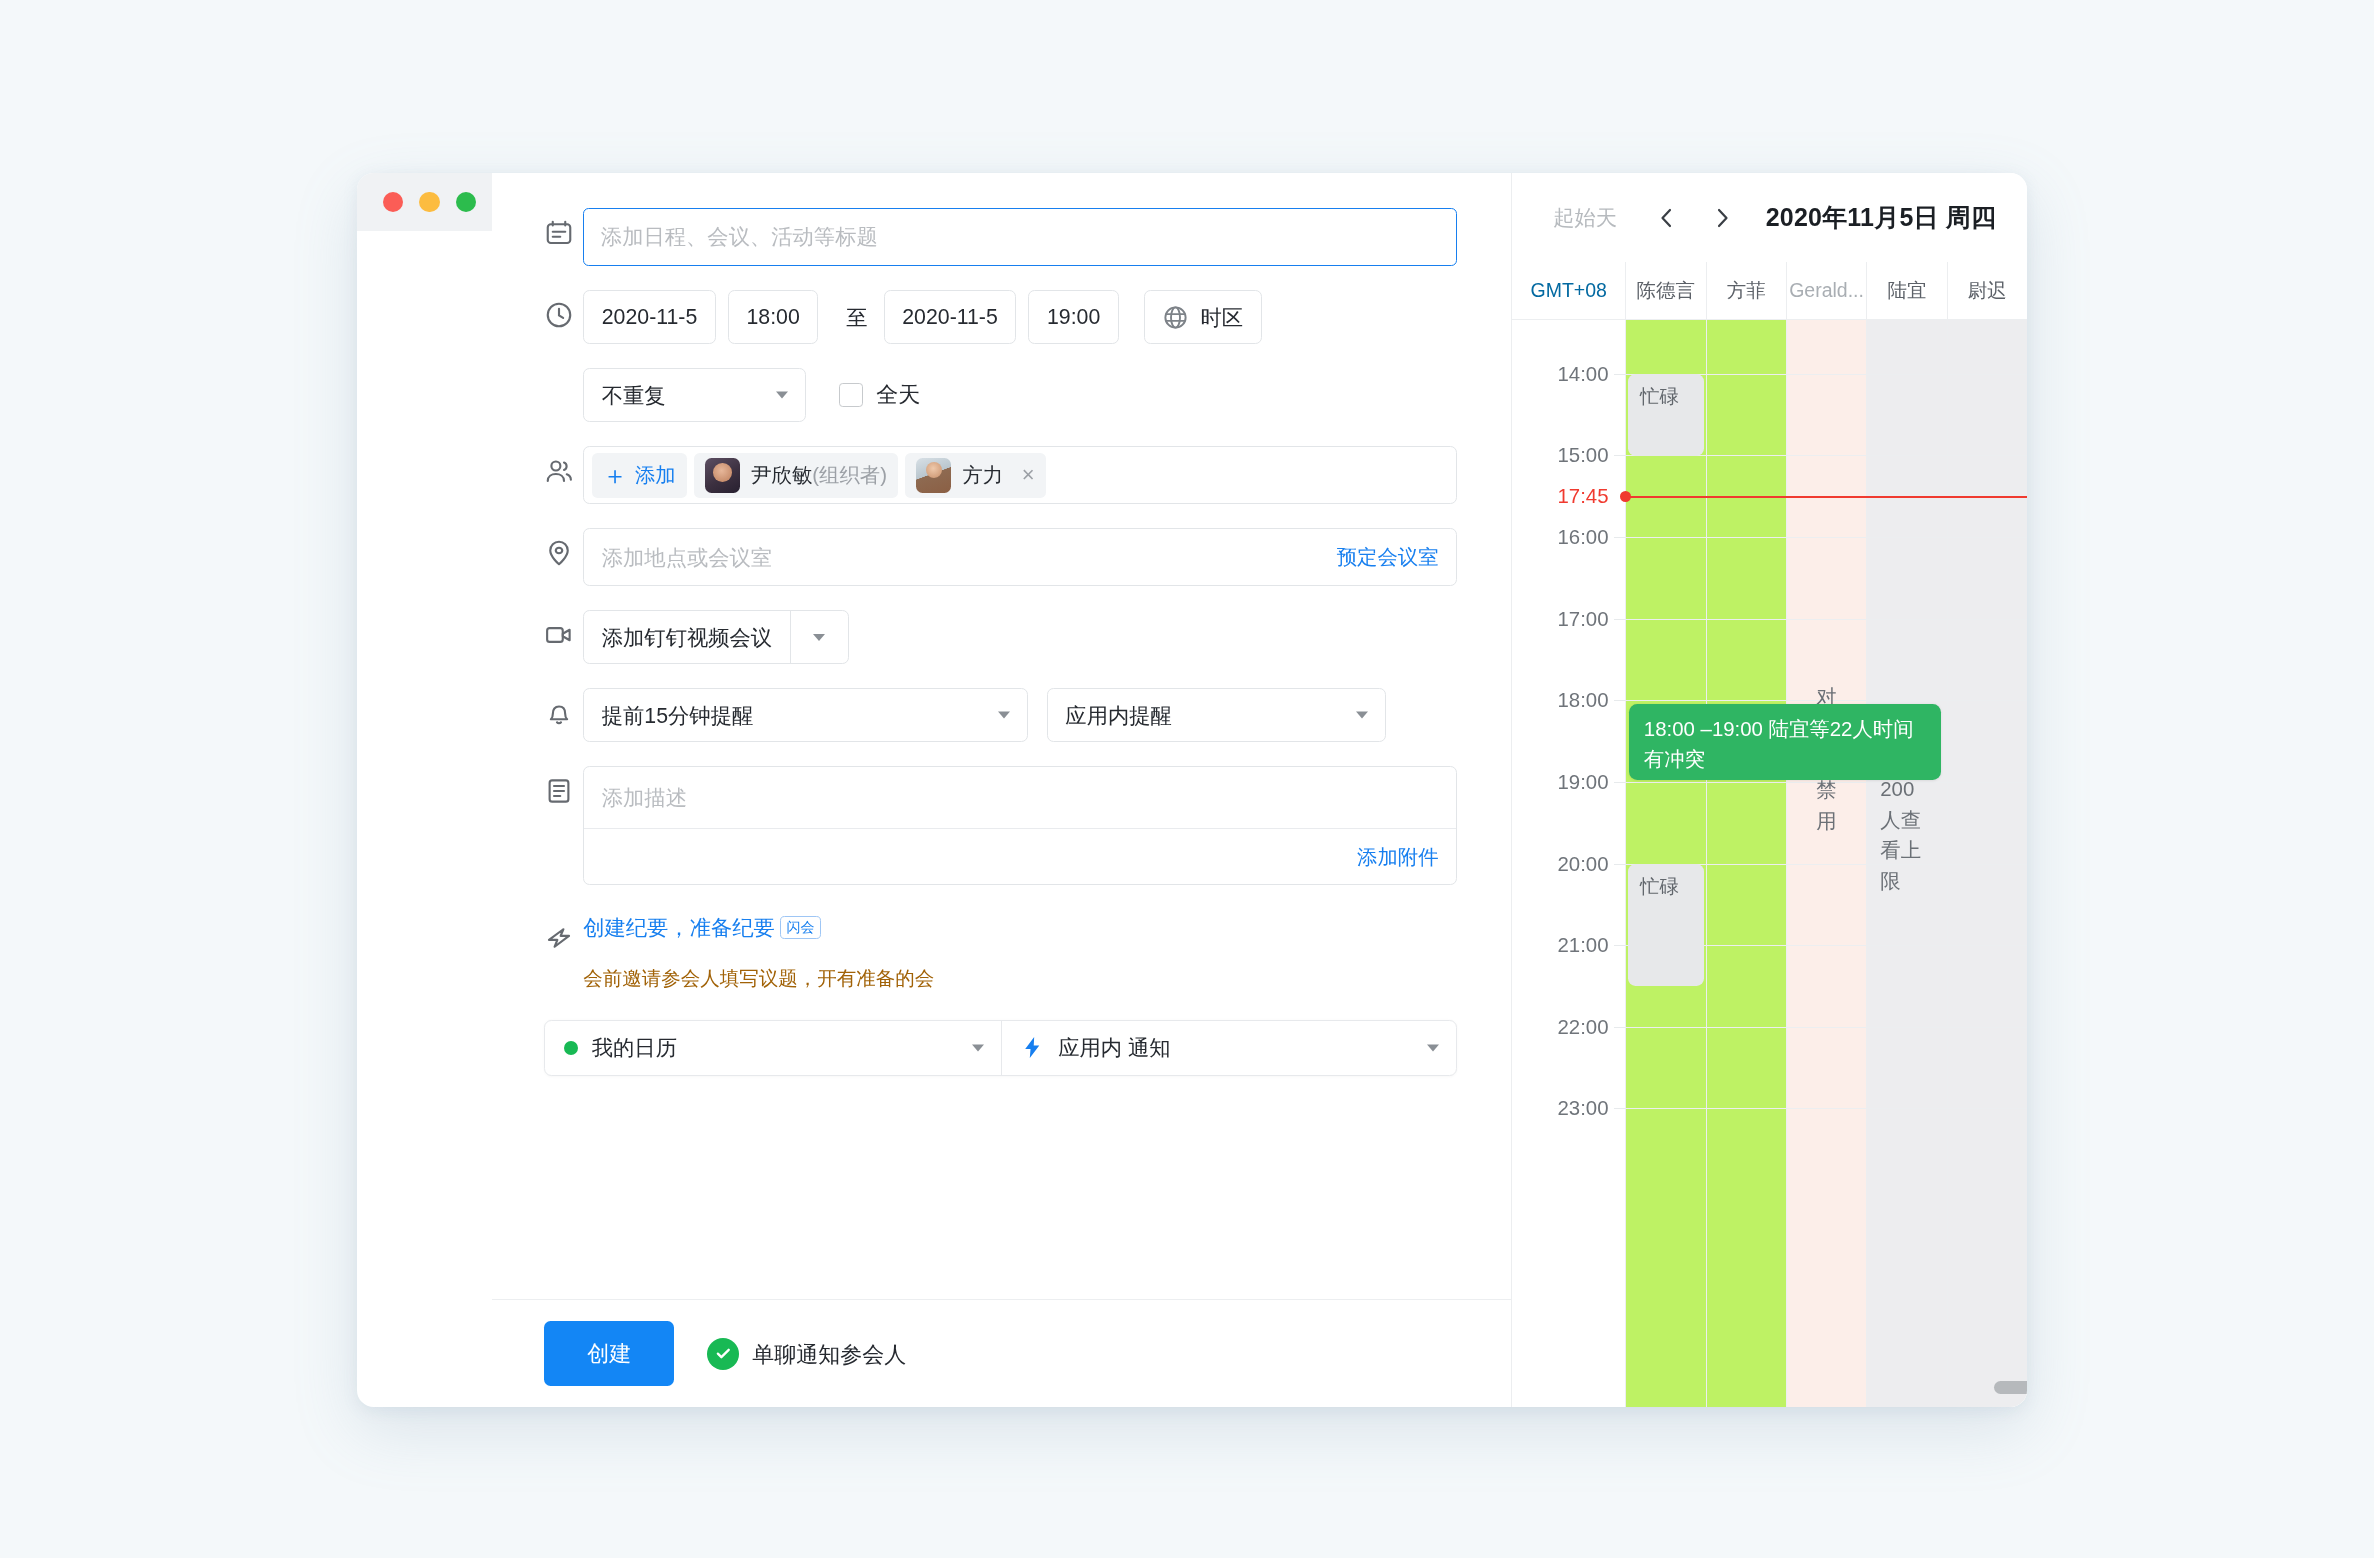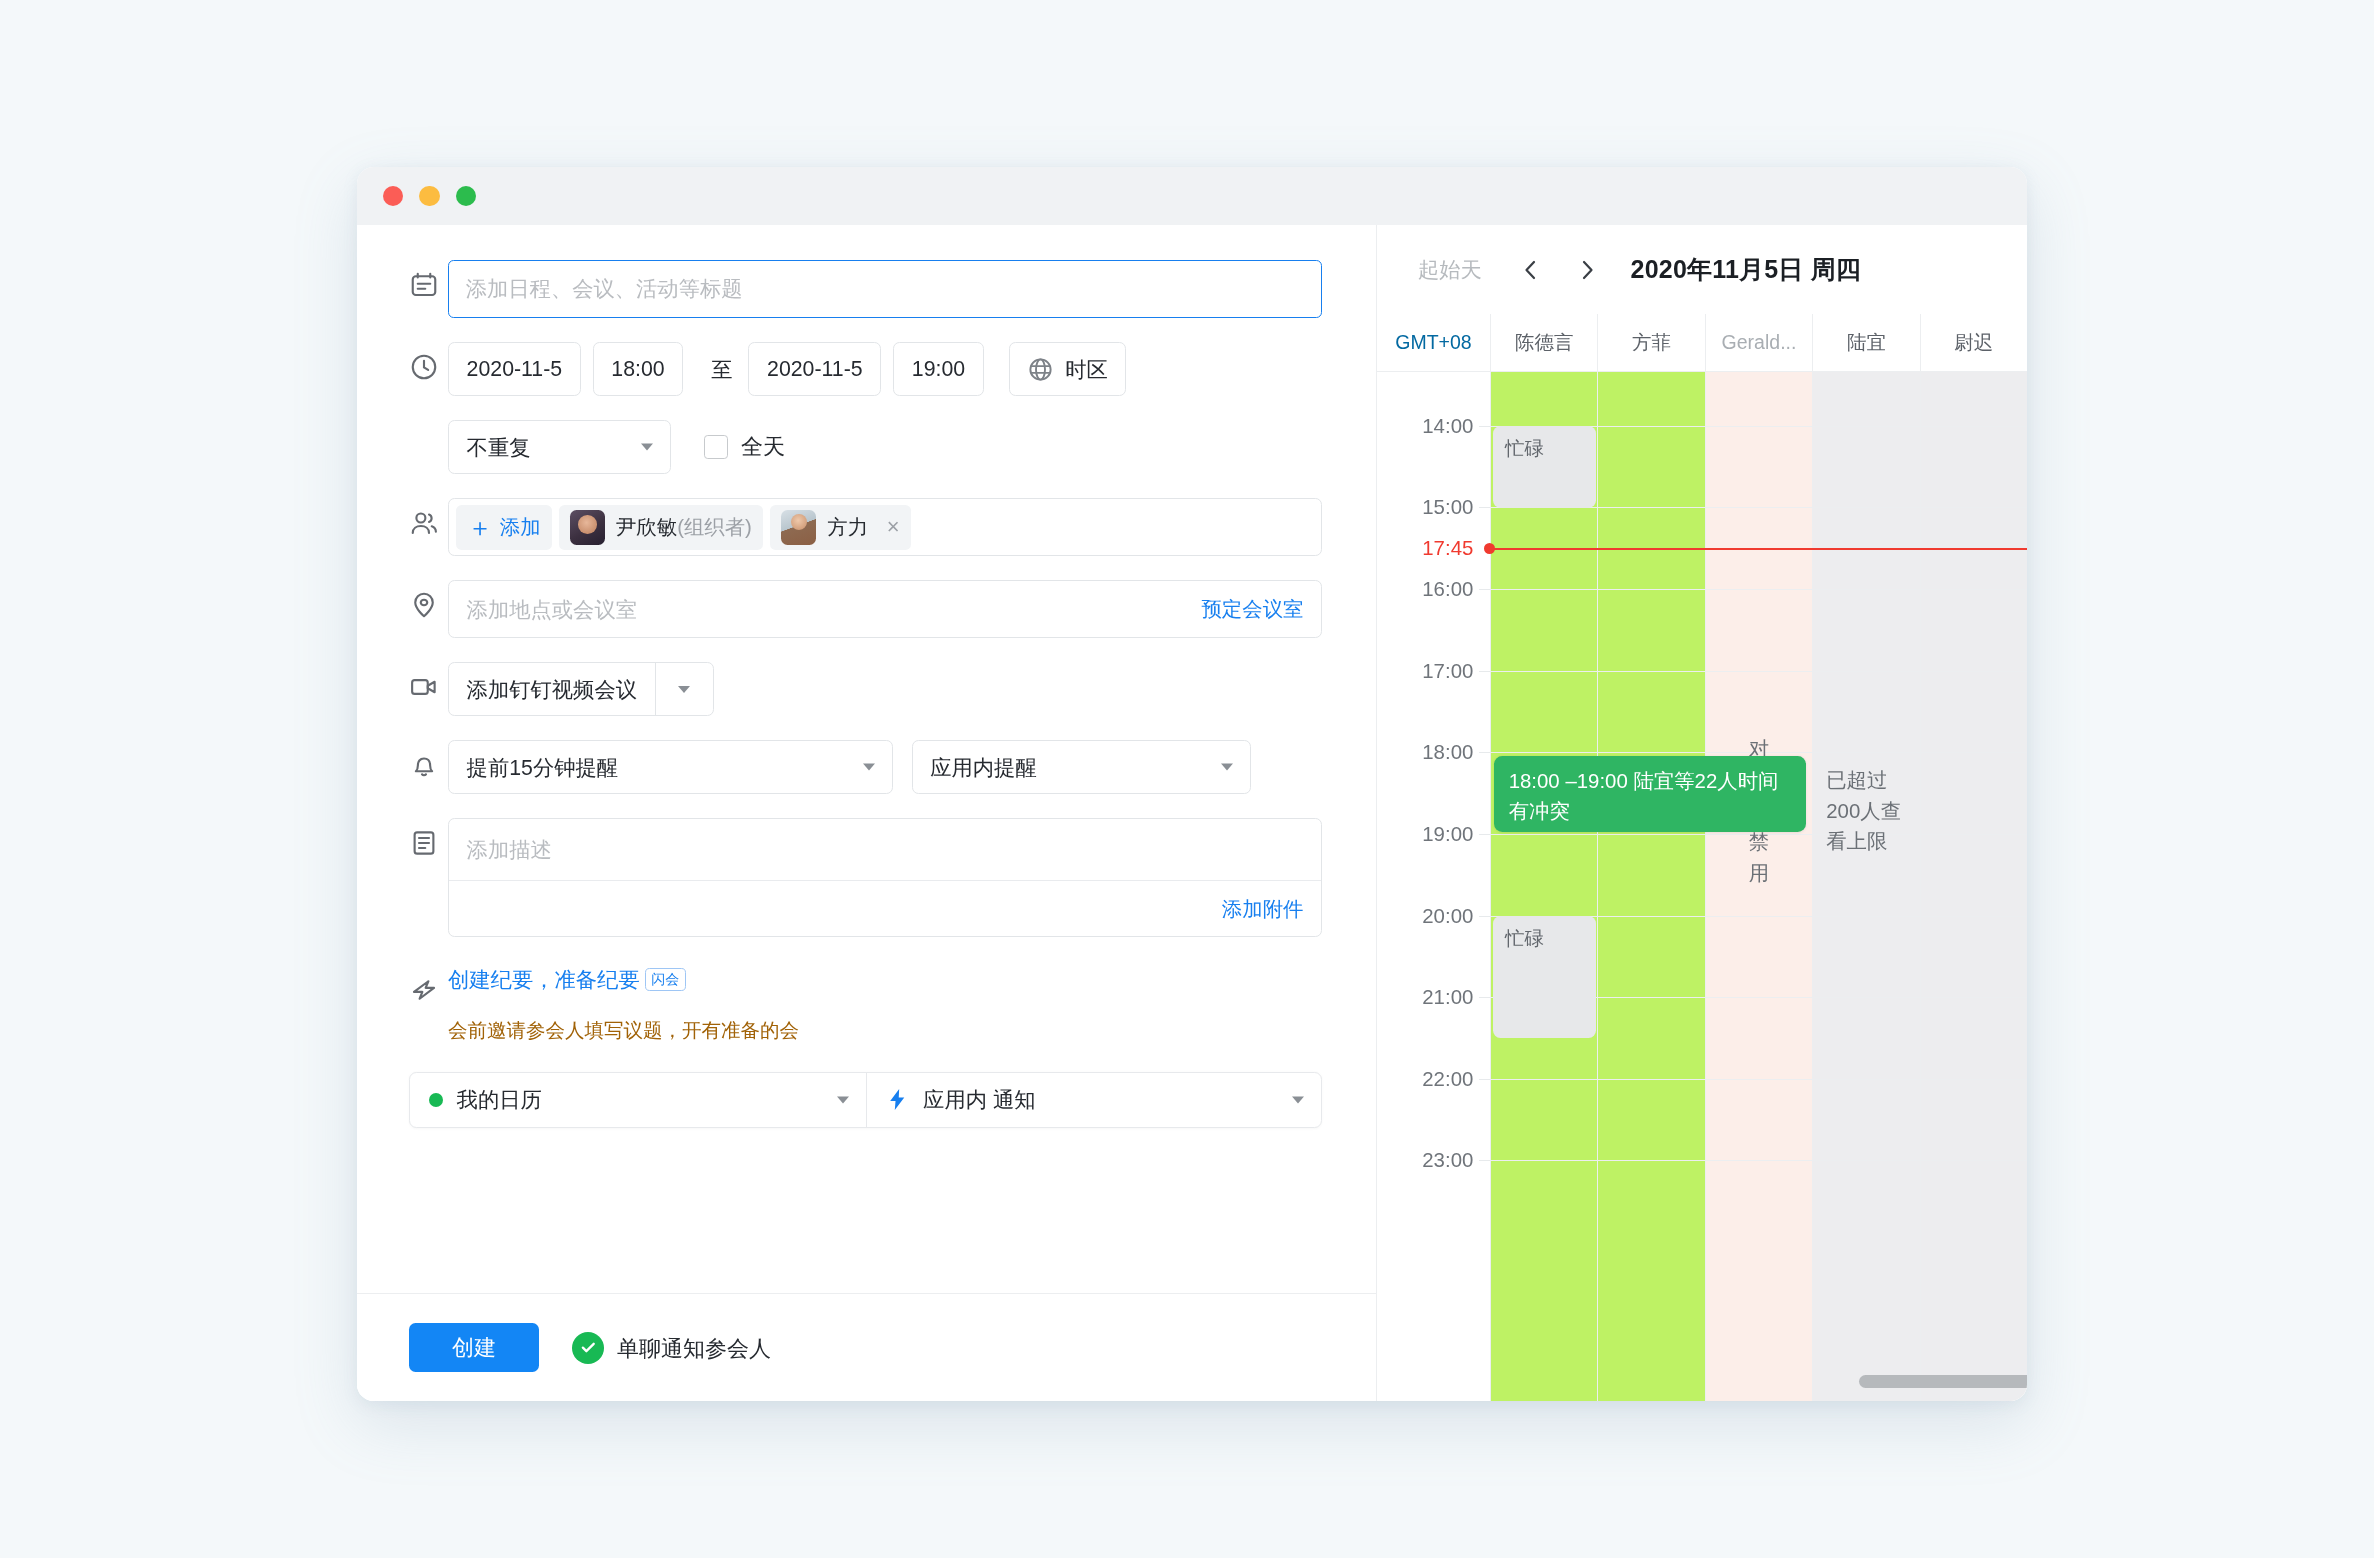--- a/index.html
+++ b/index.html
@@ -6,28 +6,28 @@
   html, body {
     width: 2375px; height: 1558px;
     background: #f4f8fa;
     font-family: "Liberation Sans", "DejaVu Sans", sans-serif;
     overflow: hidden;
   }
 
   
   #window {
     position: absolute;
-    left: 357px; top: 167px;
+    left: 357px; top: 173px;
     width: 1670px; height: 1234px;
     border-radius: 16.7px;
     background: #ffffff;
     box-shadow: 0 22px 65px rgba(120,150,175,0.20), 0 3.7px 15px rgba(120,150,175,0.12);
     overflow: hidden;
     display: flex;
-    flex-direction: column;
+    flex-direction: row;
   }
 
   
   #titlebar {
     height: 58px;
     background: #f0f2f4;
     display: flex;
     align-items: center;
     padding-left: 26px;
     flex: 0 0 auto;
@@ -266,21 +266,21 @@
     align-items: center;
     padding: 0 52px;
     background: #fff;
   }
   .create-btn {
     background: #1386f5;
     color: #fff;
     font-size: 22px;
     border: none;
     border-radius: 6.5px;
-    height: 49px;
+    height: 65px;
     width: 130px;
     font-family: inherit;
     cursor: pointer;
   }
   .notify-wrap { display: flex; align-items: flex-end; margin-left: 33px; }
   .check-green {
     width: 32px; height: 32px; border-radius: 50%;
     background: #18b954;
     margin-right: 13px;
     display: flex; align-items: center; justify-content: center;

